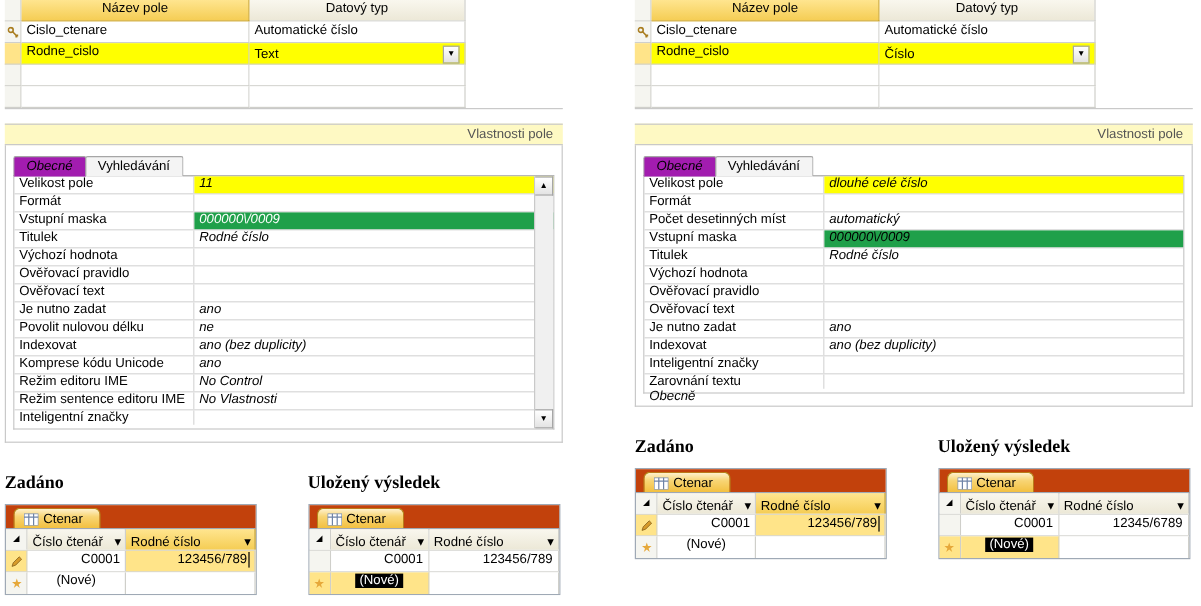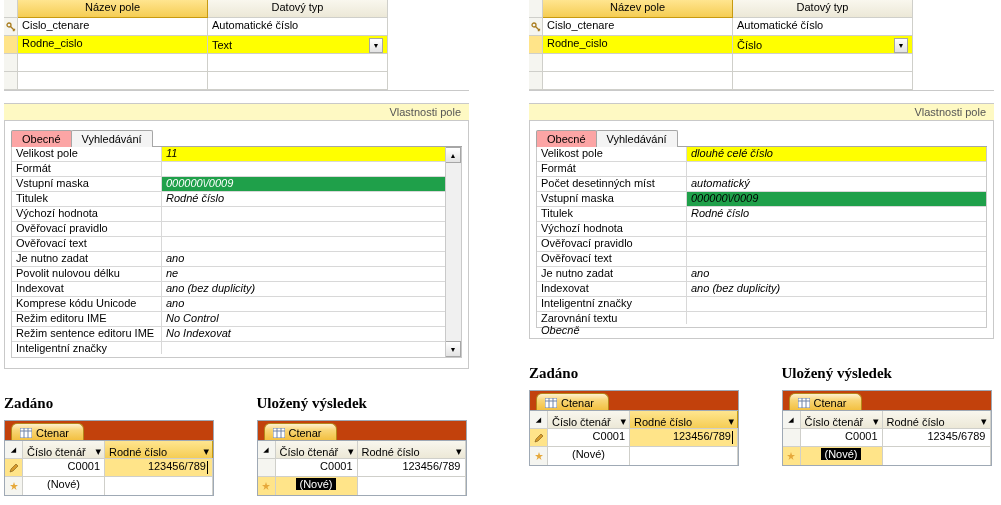--- a/index.html
+++ b/index.html
@@ -97,21 +97,21 @@
     border-bottom:none;
     padding:2px 10px 2px 10px;
     margin-right:-1px;
     background:#f4f4f4;
     position:relative;
     top:1px;
     border-top-left-radius:2px;
     border-top-right-radius:2px;
     font-size:11px;
   }
-  .tab.active { background:#fca5a5; z-index:2; }
+  .tab.active { background:#a21caf; z-index:2;font-style:italic; }
 
   .proprows {
     border:1px solid #c9c9c9;
     border-top:none;
     margin-top:0;
     position:relative;
   }
   .prow { display:flex; height:15px; border-bottom:1px solid #d8d8d8; }
   .prow:last-child { border-bottom:none;flex-direction:column; }
   .plabel { width:150px; padding:0 4px; border-right:1px solid #d8d8d8; }
@@ -310,21 +310,21 @@
           <div class="prow">
             <div class="plabel">Komprese kódu Unicode</div>
             <div class="pval" style="padding-right: 18px;">ano</div>
           </div>
           <div class="prow">
             <div class="plabel">Režim editoru IME</div>
             <div class="pval" style="padding-right: 18px;">No Control</div>
           </div>
           <div class="prow">
             <div class="plabel">Režim sentence editoru IME</div>
-            <div class="pval" style="padding-right: 18px;">No Indexovat</div>
+            <div class="pval" style="padding-right: 18px;">No Vlastnosti</div>
           </div>
           <div class="prow">
             <div class="plabel">Inteligentní značky</div>
             <div class="pval" style="padding-right: 18px;"></div>
           </div>
         </div>
     </div>
 
     <div class="bottom">
       <div class="sub">

